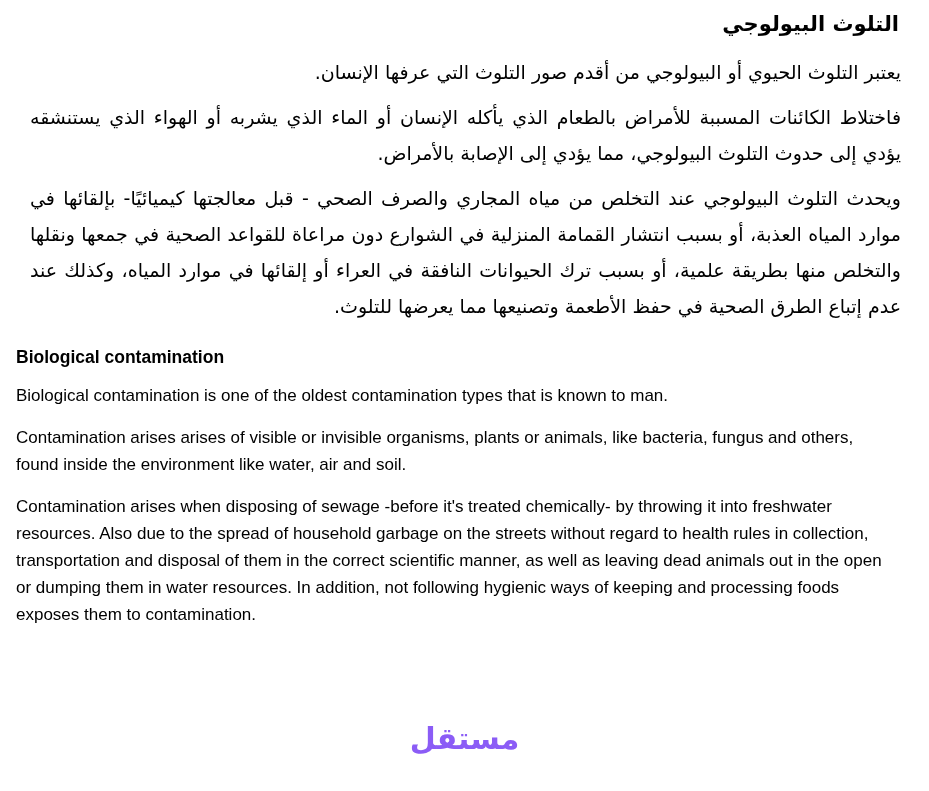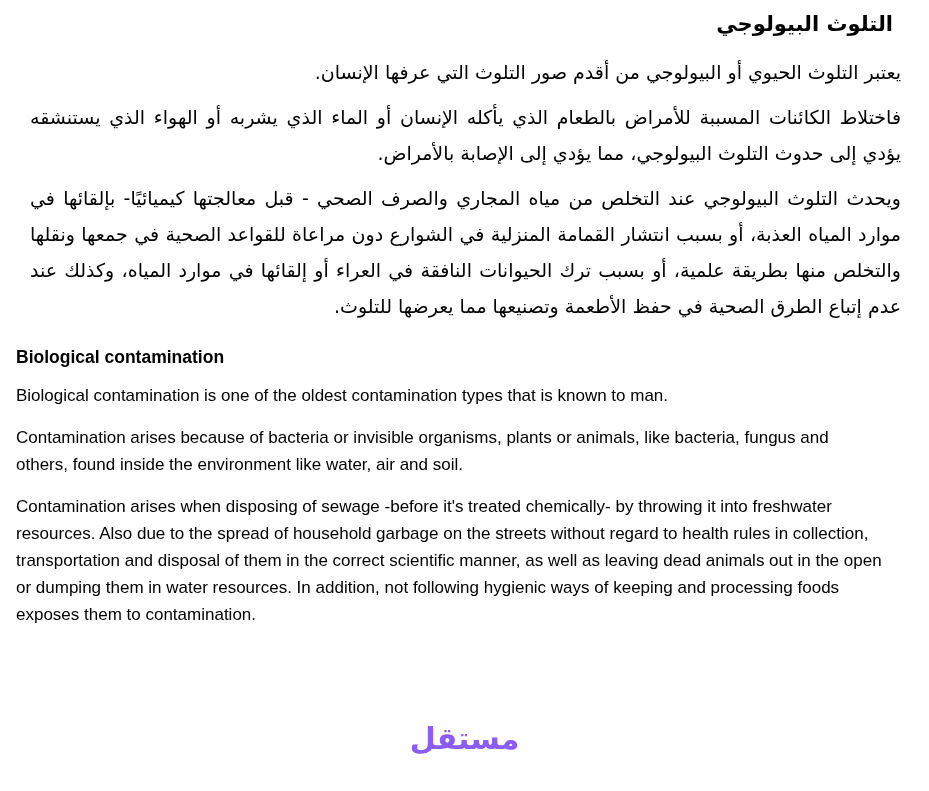--- a/index.html
+++ b/index.html
@@ -21,21 +21,21 @@
   }
   
   .arabic {
     direction: rtl;
     padding: 10px 28px 0 30px;
     font-family: "DejaVu Sans", sans-serif;
   }
   .arabic .doc-title {
     font-size: 21px;
     font-weight: bold;
-    margin: 2px 8px 18px 0;
+    margin: 2px 2px 18px 0;
     text-align: right;
   }
   .arabic p {
     font-size: 19px;
     line-height: 36px;
     margin: 0 0 9px 0;
     text-align: justify;
   }
   
   .english {
@@ -94,18 +94,18 @@
     <div class="arabic">
       <h1 class="doc-title">التلوث البيولوجي</h1>
       <p>يعتبر التلوث الحيوي أو البيولوجي من أقدم صور التلوث التي عرفها الإنسان.</p>
       <p>فاختلاط الكائنات المسببة للأمراض بالطعام الذي يأكله الإنسان أو الماء الذي يشربه أو الهواء الذي يستنشقه يؤدي إلى حدوث التلوث البيولوجي، مما يؤدي إلى الإصابة بالأمراض.</p>
       <p>ويحدث التلوث البيولوجي عند التخلص من مياه المجاري والصرف الصحي - قبل معالجتها كيميائيًا- بإلقائها في موارد المياه العذبة، أو بسبب انتشار القمامة المنزلية في الشوارع دون مراعاة للقواعد الصحية في جمعها ونقلها والتخلص منها بطريقة علمية، أو بسبب ترك الحيوانات النافقة في العراء أو إلقائها في موارد المياه، وكذلك عند عدم إتباع الطرق الصحية في حفظ الأطعمة وتصنيعها مما يعرضها للتلوث.</p>
     </div>
 
     <div class="english">
       <h2 class="en-heading">Biological contamination</h2>
       <p>Biological contamination is one of the oldest contamination types that is known to man.</p>
-      <p>Contamination arises because of bacteria or invisible organisms, plants or animals, like bacteria, fungus and others, found inside the environment like water, air and soil.</p>
+      <p>Contamination arises arises of visible or invisible organisms, plants or animals, like bacteria, fungus and others, found inside the environment like water, air and soil.</p>
       <p>Contamination arises when disposing of sewage -before it's treated chemically- by throwing it into freshwater resources. Also due to the spread of household garbage on the streets without regard to health rules in collection, transportation and disposal of them in the correct scientific manner, as well as leaving dead animals out in the open or dumping them in water resources. In addition, not following hygienic ways of keeping and processing foods exposes them to contamination.</p>
     </div>
 
   </div>
 </div>
 
 </body></html>

